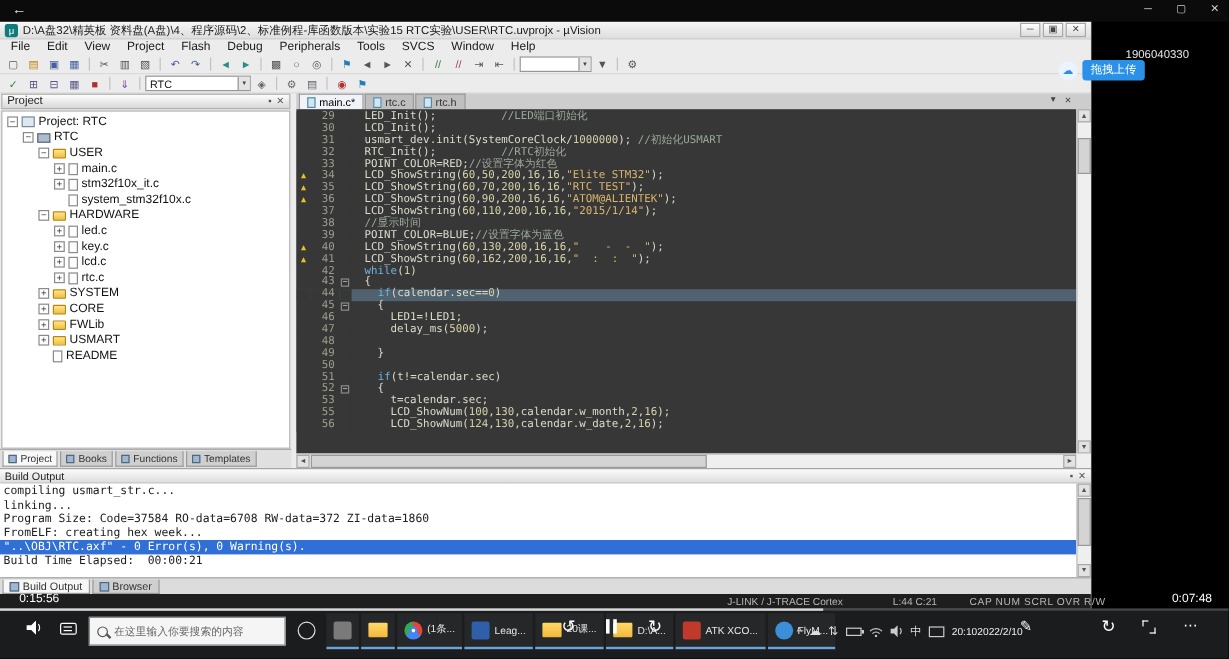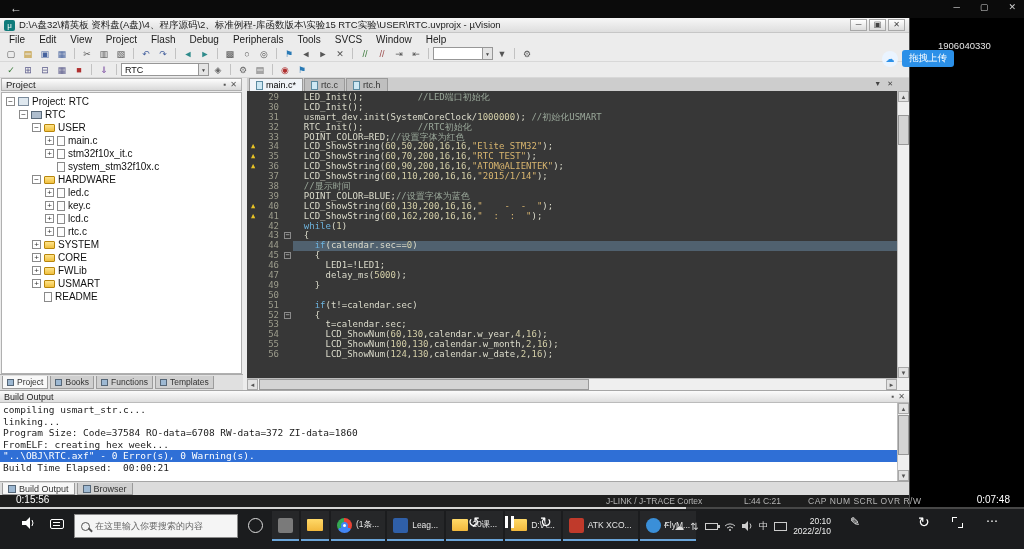--- a/index.html
+++ b/index.html
@@ -122,21 +122,21 @@
   .ic-chrome::after{content:"";position:absolute;inset:4px;background:#fff;border-radius:50%;border:2px solid #4285f4;}
   .ic-blue-app{width:15px;height:15px;background:#2f5fa8;border-radius:2px;}
   .ic-red-app{width:15px;height:15px;background:#c03a2b;border-radius:2px;}
   .ic-blue-round{width:15px;height:15px;background:#3a8fd8;border-radius:50%;}
   .tk-tray{position:absolute;left:664px;top:2px;height:30px;display:flex;align-items:center;gap:6px;color:#ddd;}
   .tr-chev{font-size:9px;} .tr-g{font-size:10px;}
   .tr-batt{width:13px;height:7px;border:1px solid #ccc;position:relative;flex:none;}
   .tr-batt::after{content:"";position:absolute;right:-3px;top:1px;width:2px;height:3px;background:#ccc;}
   .tr-ime{font-size:9.5px;}
   .tr-kbd{width:13px;height:9px;border:1px solid #ccc;flex:none;}
-  .tk-clock{display:flex;flex-direction:column;align-items:flex-end;font-size:8.5px;line-height:10px;color:#eee;}
+  .tk-clock{display:flex;flex-direction:row;align-items:flex-end;font-size:8.5px;line-height:10px;color:#eee;}
 
   
   .pvc{position:absolute;z-index:40;color:#fff;}
   .pv-vol{left:22px;top:517px;}
   .pv-sub{left:50px;top:519px;width:14px;height:10px;border:1.2px solid #fff;border-radius:2px;}
   .pv-sub::after{content:"";position:absolute;left:2px;bottom:2px;width:7px;height:1.5px;background:#fff;box-shadow:0 -3px 0 #fff;}
   .pv-skipb{left:468px;top:514px;font-size:14px;}
   .pv-pause{left:505px;top:516px;display:flex;gap:3px;}
   .pv-pause i{width:3px;height:12px;background:#fff;display:block;}
   .pv-skipf{left:540px;top:514px;font-size:14px;}
@@ -489,20 +489,26 @@
               <span class="txt">      LED1=!LED1;</span>
             </div>
             <div class="cl">
               <span class="warn"></span>
               <span class="num">47</span>
               <span class="fold"></span>
               <span class="txt">      delay_ms(<span class="n">5000</span>);</span>
             </div>
             <div class="cl">
               <span class="warn"></span>
+              <span class="num">48</span>
+              <span class="fold"></span>
+              <span class="txt"></span>
+            </div>
+            <div class="cl">
+              <span class="warn"></span>
               <span class="num">49</span>
               <span class="fold"></span>
               <span class="txt">    }</span>
             </div>
             <div class="cl">
               <span class="warn"></span>
               <span class="num">50</span>
               <span class="fold"></span>
               <span class="txt"></span>
             </div>
@@ -518,26 +524,20 @@
               <span class="fold">
                 <span class="foldbox">−</span>
               </span>
               <span class="txt">    {</span>
             </div>
             <div class="cl">
               <span class="warn"></span>
               <span class="num">53</span>
               <span class="fold"></span>
               <span class="txt">      t=calendar.sec;</span>
-            </div>
-            <div class="cl">
-              <span class="warn"></span>
-              <span class="num">54</span>
-              <span class="fold"></span>
-              <span class="txt">      LCD_ShowNum(<span class="n">60</span>,<span class="n">130</span>,calendar.w_year,<span class="n">4</span>,<span class="n">16</span>);</span>
             </div>
             <div class="cl">
               <span class="warn"></span>
               <span class="num">55</span>
               <span class="fold"></span>
               <span class="txt">      LCD_ShowNum(<span class="n">100</span>,<span class="n">130</span>,calendar.w_month,<span class="n">2</span>,<span class="n">16</span>);</span>
             </div>
             <div class="cl">
               <span class="warn"></span>
               <span class="num">56</span>

